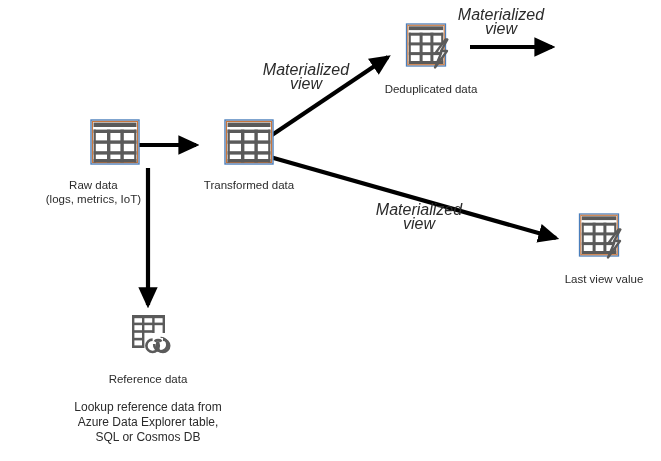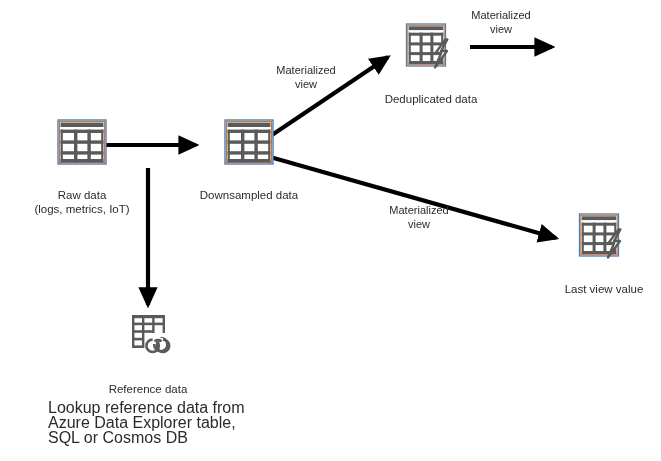--- a/index.html
+++ b/index.html
@@ -24,39 +24,41 @@
     display: flex;
     flex-direction: column;
     align-items: center;
   }
   .icon-wrap {
     position: relative;
     width: 52px;
     height: 48px;
   }
   .node-label {
-    margin-top: 22px;
+    margin-top: 12px;
     font-size: 11.5px;
     line-height: 14px;
     text-align: center;
     white-space: pre-line;
     color: #2b2b2b;
   }
   .edge-label {
     position: absolute;
-    font-size: 11px;
+    font-size: 16px;
     line-height: 14px;
     text-align: center;
     white-space: pre-line;
     color: #2b2b2b;
+    font-style: italic;
   }
   .note {
     position: absolute;
-    font-size: 16px;
+    font-size: 12px;
     line-height: 15px;
+    text-align: center;
     white-space: pre-line;
     color: #2b2b2b;
   }
   svg.arrows {
     position: absolute;
     left: 0;
     top: 0;
     width: 661px;
     height: 461px;
     pointer-events: none;
@@ -79,21 +81,21 @@
 
     <line x1="263" y1="141" x2="388" y2="57" stroke="#000000" stroke-width="4.2" marker-end="url(#ah)"></line>
 
     <line x1="470" y1="47" x2="552" y2="47" stroke="#000000" stroke-width="4.2" marker-end="url(#ah)"></line>
 
     <line x1="263" y1="155" x2="556" y2="238" stroke="#000000" stroke-width="4.2" marker-end="url(#ah)"></line>
 
     <line x1="148" y1="168" x2="148" y2="305" stroke="#000000" stroke-width="4.2" marker-end="url(#ah)"></line>
   </svg>
 
-  <div class="node" style="left:23px; top:118px; width:118px;">
+  <div class="node" style="left:23px; top:118px; width:118px;align-items:flex-end;">
     <div class="icon-wrap">
       <svg class="tbl-svg" viewBox="0 0 52 48" width="52" height="48">
         <rect x="2" y="2" width="48" height="44" fill="#ffffff" stroke="#4a7ebb" stroke-width="1.4"></rect>
         <rect x="3.5" y="3.5" width="45" height="41" fill="#ffffff" stroke="#c8763c" stroke-width="1.2"></rect>
 
         <rect x="4.6" y="4.6" width="42.8" height="4.4" fill="#5a5a5a"></rect>
         <rect x="4.6" y="9.0" width="42.8" height="2.6" fill="#ffffff"></rect>
 
         <rect x="4.6" y="11.6" width="42.8" height="3.4" fill="#5a5a5a"></rect>
         <rect x="4.6" y="22.4" width="42.8" height="3.4" fill="#5a5a5a"></rect>
@@ -120,21 +122,21 @@
         <rect x="4.6" y="11.6" width="42.8" height="3.4" fill="#5a5a5a"></rect>
         <rect x="4.6" y="22.4" width="42.8" height="3.4" fill="#5a5a5a"></rect>
         <rect x="4.6" y="33.2" width="42.8" height="3.4" fill="#5a5a5a"></rect>
         <rect x="4.6" y="41.0" width="42.8" height="3.4" fill="#5a5a5a"></rect>
         <rect x="18.0" y="11.6" width="3.4" height="32.8" fill="#5a5a5a"></rect>
         <rect x="31.4" y="11.6" width="3.4" height="32.8" fill="#5a5a5a"></rect>
         <rect x="4.6" y="11.6" width="2.2" height="32.8" fill="#5a5a5a"></rect>
         <rect x="45.2" y="11.6" width="2.2" height="32.8" fill="#5a5a5a"></rect>
       </svg>
     </div>
-    <div class="node-label">Downsampled data</div>
+    <div class="node-label">Transformed data</div>
   </div>
 
   <div class="node" style="left:372px; top:22px; width:118px;">
     <div class="icon-wrap">
       <svg class="tbl-svg" viewBox="0 0 52 48" width="52" height="48">
         <rect x="1.5" y="2" width="39" height="42" fill="#ffffff" stroke="#4a7ebb" stroke-width="1.3"></rect>
         <rect x="2.8" y="3.3" width="36.4" height="39.4" fill="#ffffff" stroke="#c8763c" stroke-width="1.1"></rect>
         <rect x="3.8" y="4.3" width="34.4" height="4.0" fill="#5a5a5a"></rect>
         <rect x="3.8" y="8.3" width="34.4" height="2.4" fill="#ffffff"></rect>
         <rect x="3.8" y="10.7" width="34.4" height="3.0" fill="#5a5a5a"></rect>

